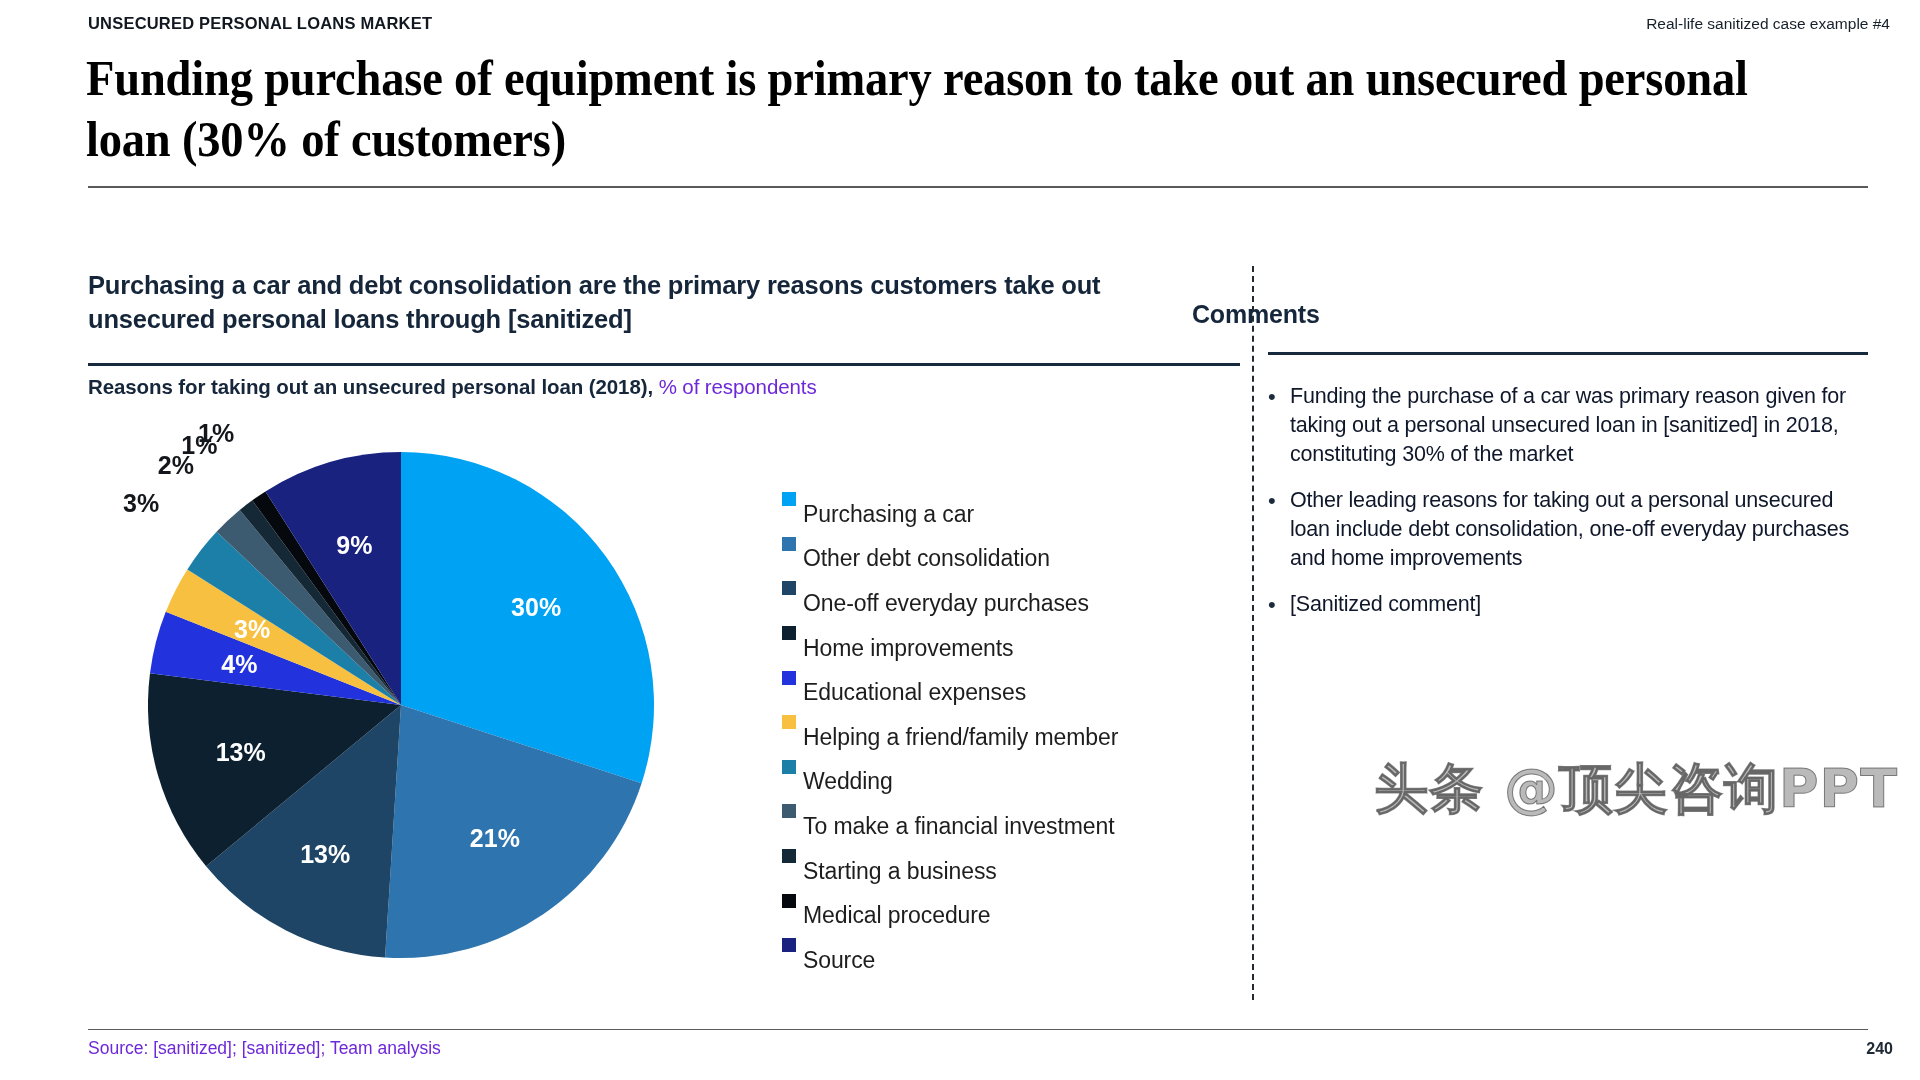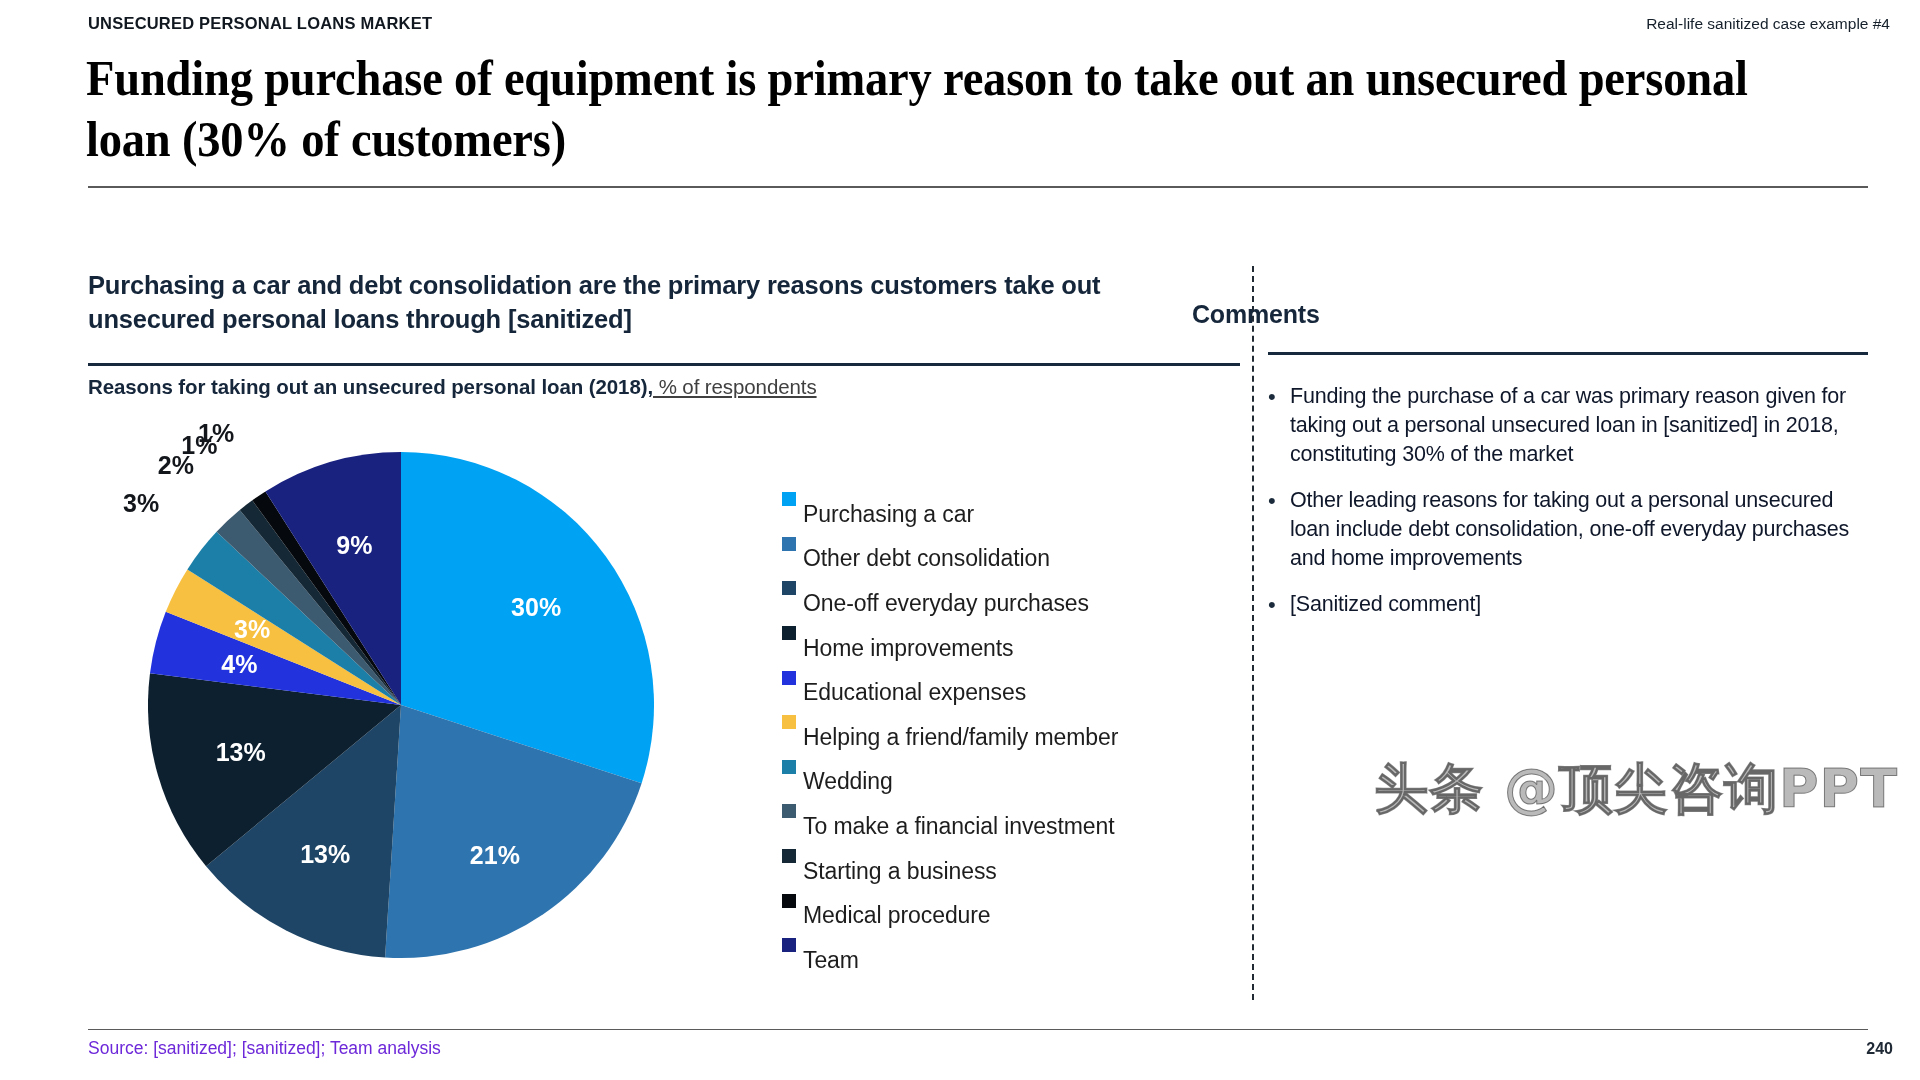--- a/index.html
+++ b/index.html
@@ -44,21 +44,21 @@
   }
   .lead-rule {
     position: absolute; left: 88px; top: 363px; width: 1152px;
     height: 3.4px; background: #17293d;
   }
   .chart-sub {
     position: absolute; left: 88px; top: 375px;
     font-size: 20.5px; font-weight: bold; color: #16273b;
     letter-spacing: -0.1px;
   }
-  .chart-sub .muted { font-weight: normal; color: #404040; text-decoration: underline; }
+  .chart-sub .muted { font-weight: normal; color: #6d28d9; }
 
   
   .pie-wrap { position: absolute; left: 148px; top: 452px; width: 506px; height: 506px; }
   .pie-svg { display: block; width: 506px; height: 506px; }
   .slice-label {
     position: absolute; font-size: 25px; font-weight: bold; color: #ffffff;
     transform: translate(-50%, -50%); white-space: nowrap; pointer-events: none;
   }
   .out-label {
     position: absolute; font-size: 25px; font-weight: bold; color: #13161b;
@@ -147,21 +147,21 @@
           <path d="M 50 50 L 3.511 31.594 A 50 50 0 0 1 7.784 23.209 Z" fill="#F7C040"></path>
           <path d="M 50 50 L 7.784 23.209 A 50 50 0 0 1 13.552 15.773 Z" fill="#1B7FA8"></path>
           <path d="M 50 50 L 13.552 15.773 A 50 50 0 0 1 18.129 11.474 Z" fill="#3C5A70"></path>
           <path d="M 50 50 L 18.129 11.474 A 50 50 0 0 1 20.611 9.549 Z" fill="#152836"></path>
           <path d="M 50 50 L 20.611 9.549 A 50 50 0 0 1 23.209 7.784 Z" fill="#05080C"></path>
           <path d="M 50 50 L 23.209 7.784 A 50 50 0 0 1 50.000 0.000 Z" fill="#1A2280"></path>
         </g>
     </svg>
     <div id="pie-labels">
         <div class="slice-label" style="left: 388.1px; top: 154.9px;">30%</div>
-        <div class="slice-label" style="left: 346.9px; top: 403px;">21%</div>
+        <div class="slice-label" style="left: 346.9px; top: 386px;">21%</div>
         <div class="slice-label" style="left: 177.2px; top: 401.8px;">13%</div>
         <div class="slice-label" style="left: 92.7px; top: 299.6px;">13%</div>
         <div class="slice-label" style="left: 91.3px; top: 211.5px;">4%</div>
         <div class="slice-label" style="left: 104.2px; top: 177.2px;">3%</div>
         <div class="out-label" style="left: -6.9px; top: 51.4px;">3%</div>
         <div class="out-label" style="left: 27.9px; top: 13.2px;">2%</div>
         <div class="out-label" style="left: 51.4px; top: -6.9px;">1%</div>
         <div class="out-label" style="left: 68.1px; top: -19px;">1%</div>
         <div class="slice-label" style="left: 206.4px; top: 92.7px;">9%</div>
       </div>
@@ -203,21 +203,21 @@
       <div class="legend-item">
         <span class="legend-swatch" style="background: rgb(21, 40, 54);"></span>
         <span class="legend-label">Starting a business</span>
       </div>
       <div class="legend-item">
         <span class="legend-swatch" style="background: rgb(5, 8, 12);"></span>
         <span class="legend-label">Medical procedure</span>
       </div>
       <div class="legend-item">
         <span class="legend-swatch" style="background: rgb(26, 34, 128);"></span>
-        <span class="legend-label">Team</span>
+        <span class="legend-label">Source</span>
       </div>
     </div>
 
   <div class="v-divider"></div>
 
   <div class="right-col">
     <div class="comments-title">Comments</div>
   </div>
   <div class="comments-rule"></div>
   <div class="bullets" id="bullets">

